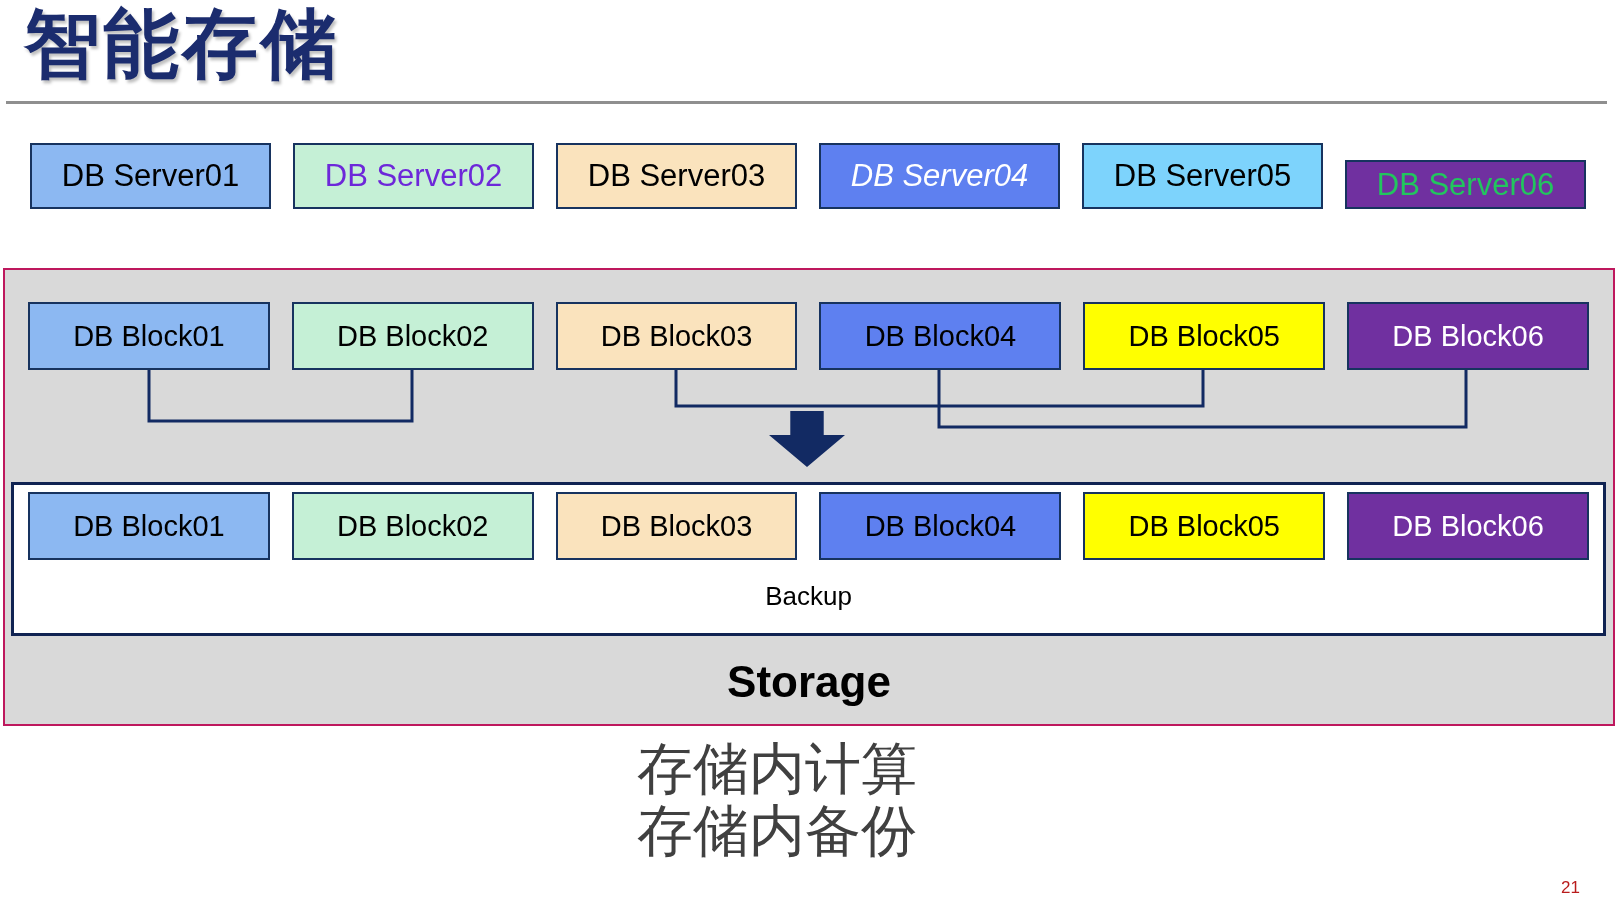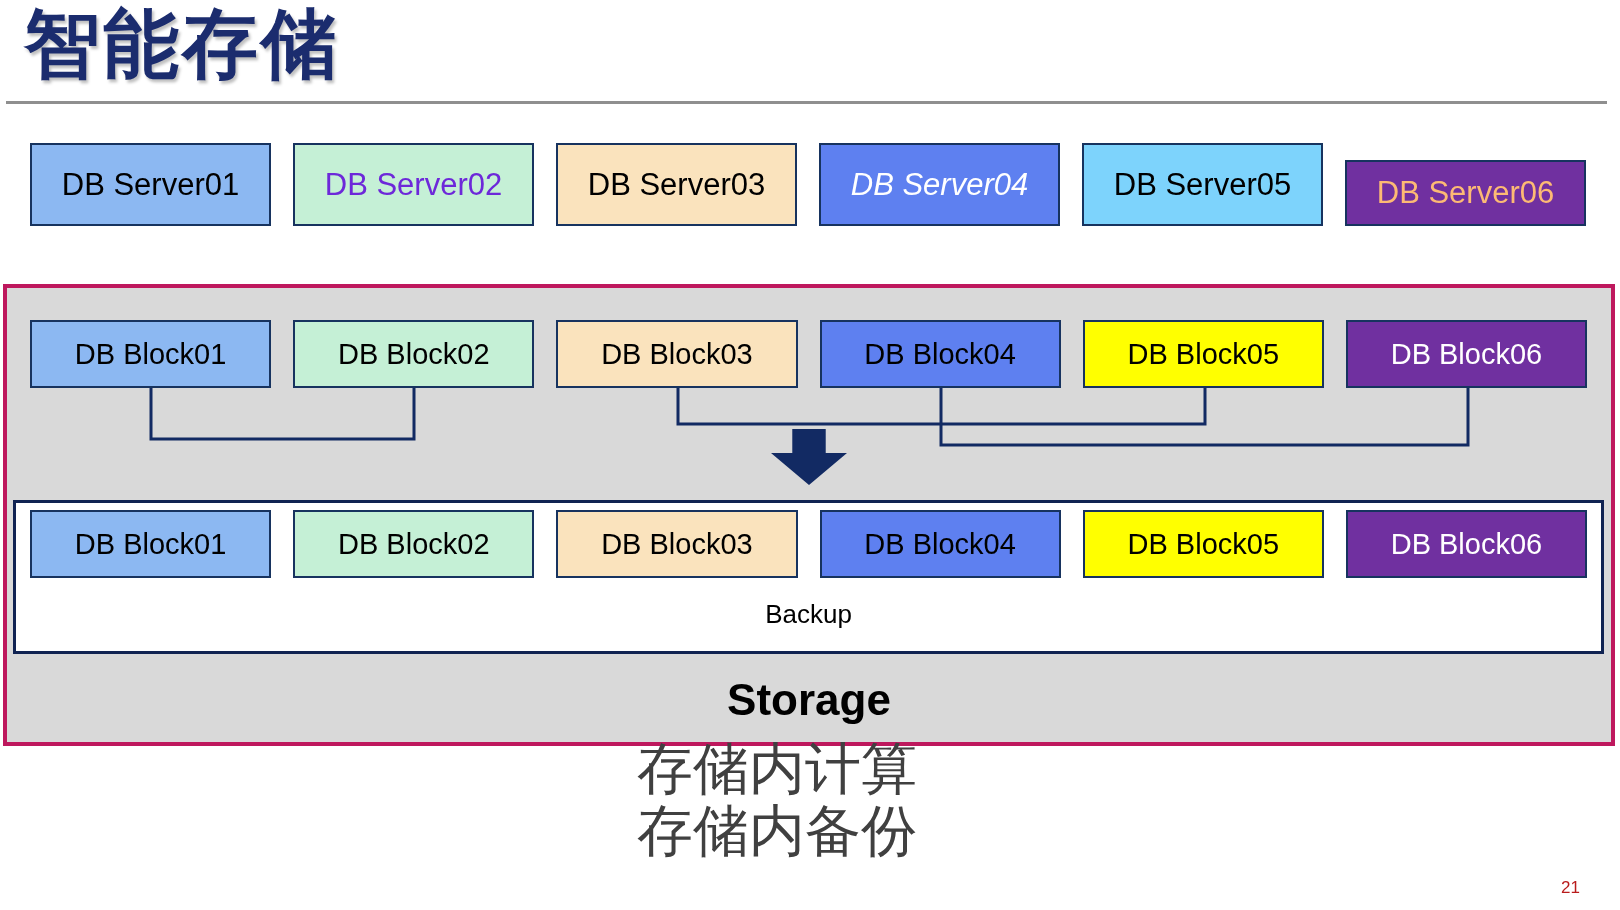--- a/index.html
+++ b/index.html
@@ -13,24 +13,24 @@
          text-shadow:2px 3px 3px rgba(0,0,0,0.25);}
   .rule{position:absolute;left:6px;top:101px;width:1601px;height:3px;background:#8F8F8F;}
 
   .row{display:flex;gap:22px;}
   .row.abs{position:absolute;}
   .box{flex:1;display:flex;align-items:center;justify-content:center;
        border:2.5px solid #17335F;box-sizing:border-box;color:#000;white-space:nowrap;}
   .server-box{font-size:31px;}
   .block-box{font-size:29px;}
 
-  #server-row{left:30px;right:34px;top:143px;height:83px;}
+  #server-row{left:30px;right:34px;top:143px;height:66px;}
 
   .container{position:absolute;left:3px;right:5px;top:268px;height:454px;
-             background:#D9D9D9;border:4px solid #be185d;box-sizing:content-box;margin-top:16px;}
+             background:#D9D9D9;border:2px solid #be185d;box-sizing:content-box;}
   #blocks-top{position:absolute;left:23px;right:24px;top:32px;height:68px;}
 
   .connectors{position:absolute;left:-6px;top:100px;width:1620px;height:70px;}
 
   .arrow{position:absolute;left:764px;top:141px;width:76px;height:56px;background:#122A63;
          clip-path:polygon(28% 0,72% 0,72% 43%,100% 43%,50% 100%,0 43%,28% 43%);}
 
   .backup-box{position:absolute;left:6px;right:7px;top:212px;height:154px;
               background:#ffffff;border:3px solid #102352;box-sizing:border-box;
               display:flex;flex-direction:column;padding:7px 14px 0 14px;}
@@ -53,21 +53,21 @@
 
   <div class="title">智能存储</div>
   <div class="rule"></div>
 
   <div class="row abs" id="server-row">
       <div class="box server-box" style="background: rgb(140, 184, 242); color: rgb(0, 0, 0);">DB Server01</div>
       <div class="box server-box" style="background: rgb(197, 240, 214); color: #6d28d9;">DB Server02</div>
       <div class="box server-box" style="background: rgb(250, 227, 189); color: rgb(0, 0, 0);">DB Server03</div>
       <div class="box server-box" style="background: rgb(94, 128, 240); color: #ffffff; font-style: italic;">DB Server04</div>
       <div class="box server-box" style="background: #7dd3fc; color: rgb(0, 0, 0);">DB Server05</div>
-      <div class="box server-box" style="background: rgb(112, 48, 160); color: #fdba74; margin-top: 17px;">DB Server06</div>
+      <div class="box server-box" style="background: rgb(112, 48, 160); color: #22c55e; margin-top: 17px;">DB Server06</div>
     </div>
 
   <div class="container">
     <div class="row abs" id="blocks-top">
         <div class="box block-box" style="background: rgb(140, 184, 242); color: rgb(0, 0, 0);">DB Block01</div>
         <div class="box block-box" style="background: rgb(197, 240, 214); color: rgb(0, 0, 0);">DB Block02</div>
         <div class="box block-box" style="background: rgb(250, 227, 189); color: rgb(0, 0, 0);">DB Block03</div>
         <div class="box block-box" style="background: rgb(94, 128, 240); color: rgb(0, 0, 0);">DB Block04</div>
         <div class="box block-box" style="background: rgb(255, 255, 0); color: rgb(0, 0, 0);">DB Block05</div>
         <div class="box block-box" style="background: rgb(112, 48, 160); color: rgb(255, 255, 255);">DB Block06</div>

